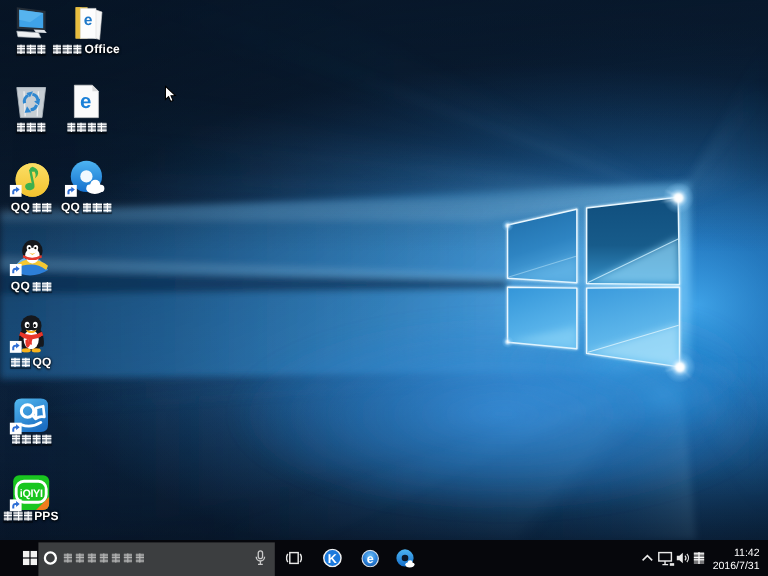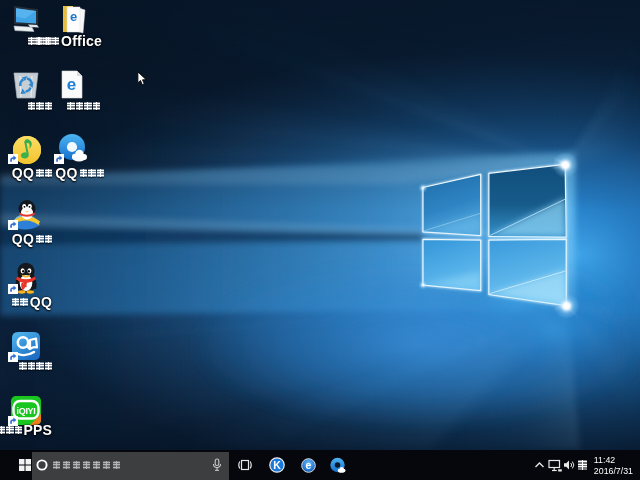--- a/index.html
+++ b/index.html
@@ -1,36 +1,36 @@
 <!DOCTYPE html>
 <html><head><meta charset="utf-8"><style>
 html,body{margin:0;padding:0;width:640px;height:480px;overflow:hidden;background:#071220;}
 *{box-sizing:border-box;font-family:"Liberation Sans",sans-serif;}
 #wall{position:absolute;left:0;top:0;}
 .ico{position:absolute;}
-.lbl{position:absolute;height:10px;display:flex;align-items:center;justify-content:flex-end;gap:1px;
- color:#fff;font-size:14px;font-weight:700;letter-spacing:0.2px;text-shadow:0 1px 2px #000,0 0 2px #000;white-space:nowrap;}
+.lbl{position:absolute;height:10px;display:flex;align-items:center;justify-content:center;gap:1px;
+ color:#fff;font-size:10px;font-weight:700;letter-spacing:0.2px;text-shadow:0 1px 2px #000,0 0 2px #000;white-space:nowrap;}
 .zh{width:7.5px;height:8px;border-radius:0.5px;flex:0 0 auto;
  background:linear-gradient(#fff,#fff) 50% 0/1.3px 100% no-repeat,
  linear-gradient(#fff,#fff) 0 1px/100% 1.2px no-repeat,
  linear-gradient(#fff,#fff) 0 3.4px/100% 1.2px no-repeat,
  linear-gradient(#fff,#fff) 0 5.8px/100% 1.2px no-repeat,
  linear-gradient(rgba(255,255,255,.45),rgba(255,255,255,.45));
  box-shadow:0 1px 1px rgba(0,0,0,.55);}
 .zh.sm{width:7.4px;height:7.8px;opacity:.85;}
 .zhg{font-weight:400;}
 .zhg .zh{box-shadow:none;background:
  linear-gradient(#c9c9c9,#c9c9c9) 50% 0/1.3px 100% no-repeat,
  linear-gradient(#c9c9c9,#c9c9c9) 0 1px/100% 1.2px no-repeat,
  linear-gradient(#c9c9c9,#c9c9c9) 0 3.4px/100% 1.2px no-repeat,
  linear-gradient(#c9c9c9,#c9c9c9) 0 5.8px/100% 1.2px no-repeat,
  linear-gradient(rgba(201,201,201,.4),rgba(201,201,201,.4));}
 #bar{position:absolute;left:0px;top:450px;width:640px;height:30px;background:#06070c;}
 #sbox{position:absolute;left:32px;top:2px;width:197px;height:28px;background:#3c3e40;}
-#clock{position:absolute;right:7px;top:5px;color:#fff;font-size:8.8px;line-height:11px;}
+#clock{position:absolute;right:7px;top:5px;text-align:right;color:#fff;font-size:8.8px;line-height:11px;}
 </style></head><body>
 <svg id="wall" width="640" height="480" viewBox="0 0 640 480">
 <defs>
 <linearGradient id="base" x1="0" y1="0" x2="0" y2="1">
  <stop offset="0" stop-color="#0a1a2d"></stop>
         <stop offset="0.55" stop-color="#0e2643"></stop>
         <stop offset="1" stop-color="#0c223c"></stop>
 </linearGradient>
 <radialGradient id="litg" cx="0.5" cy="0.5" r="0.5">
  <stop offset="0" stop-color="#3b97e8" stop-opacity="0.85"></stop>

